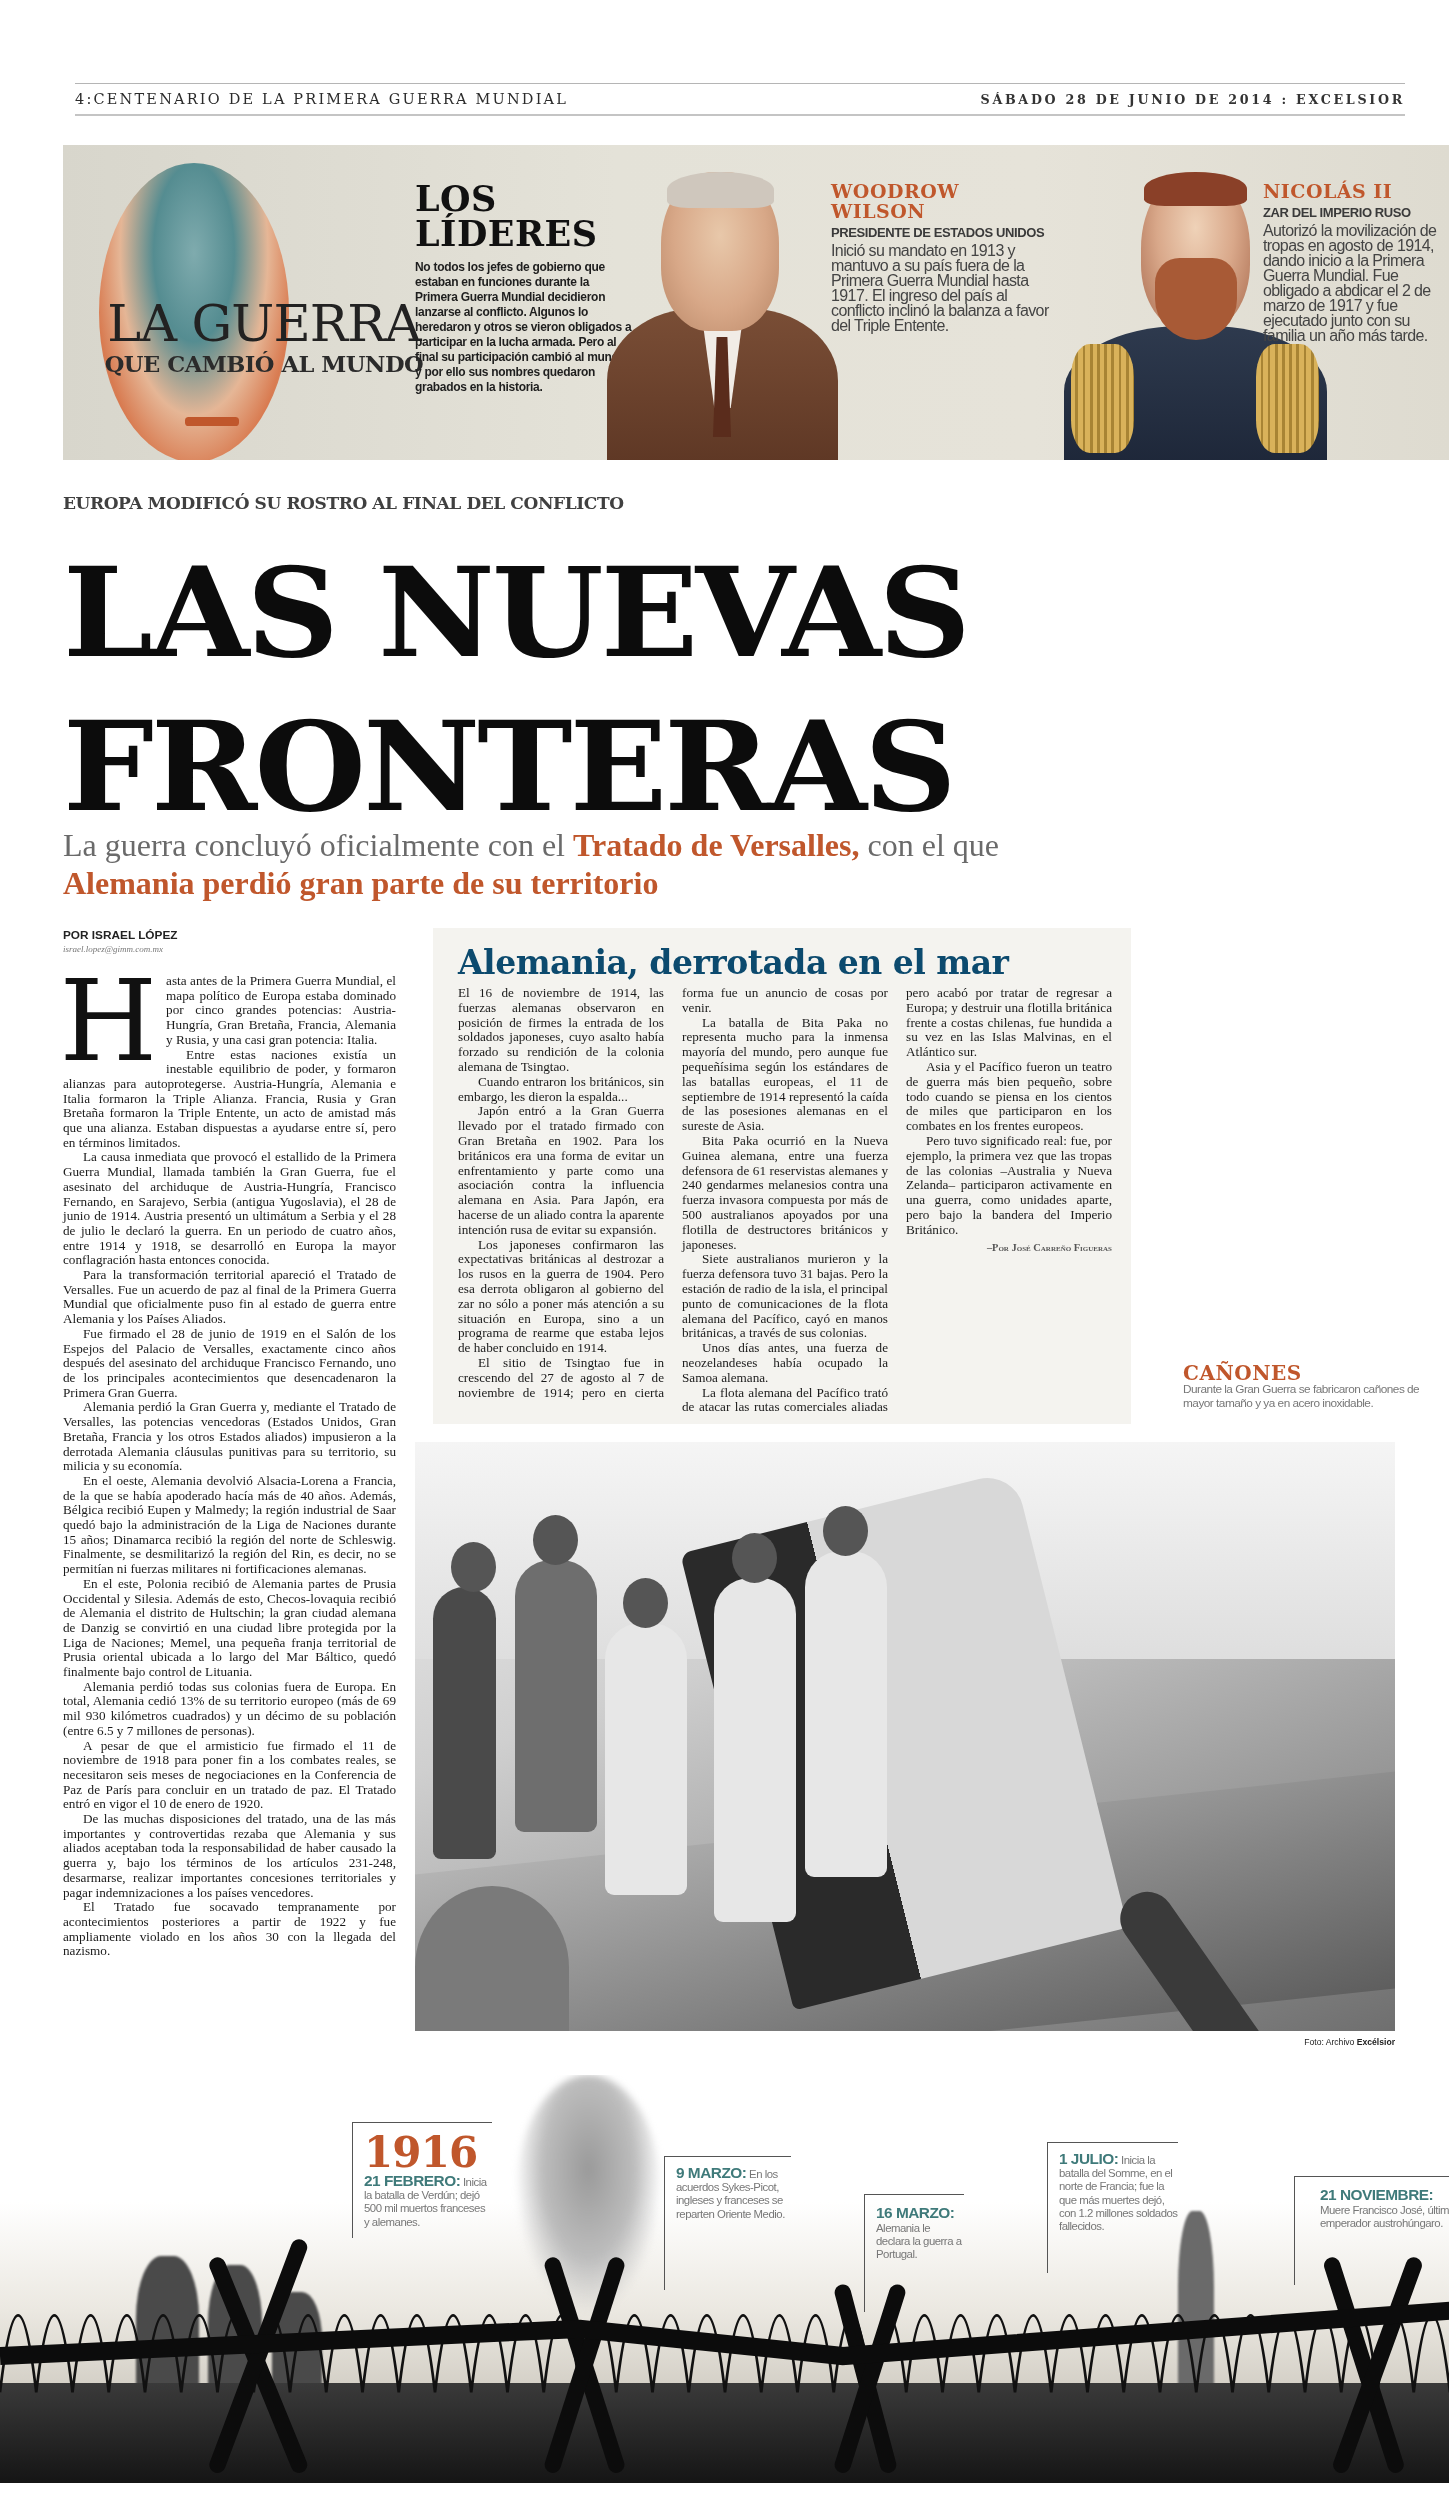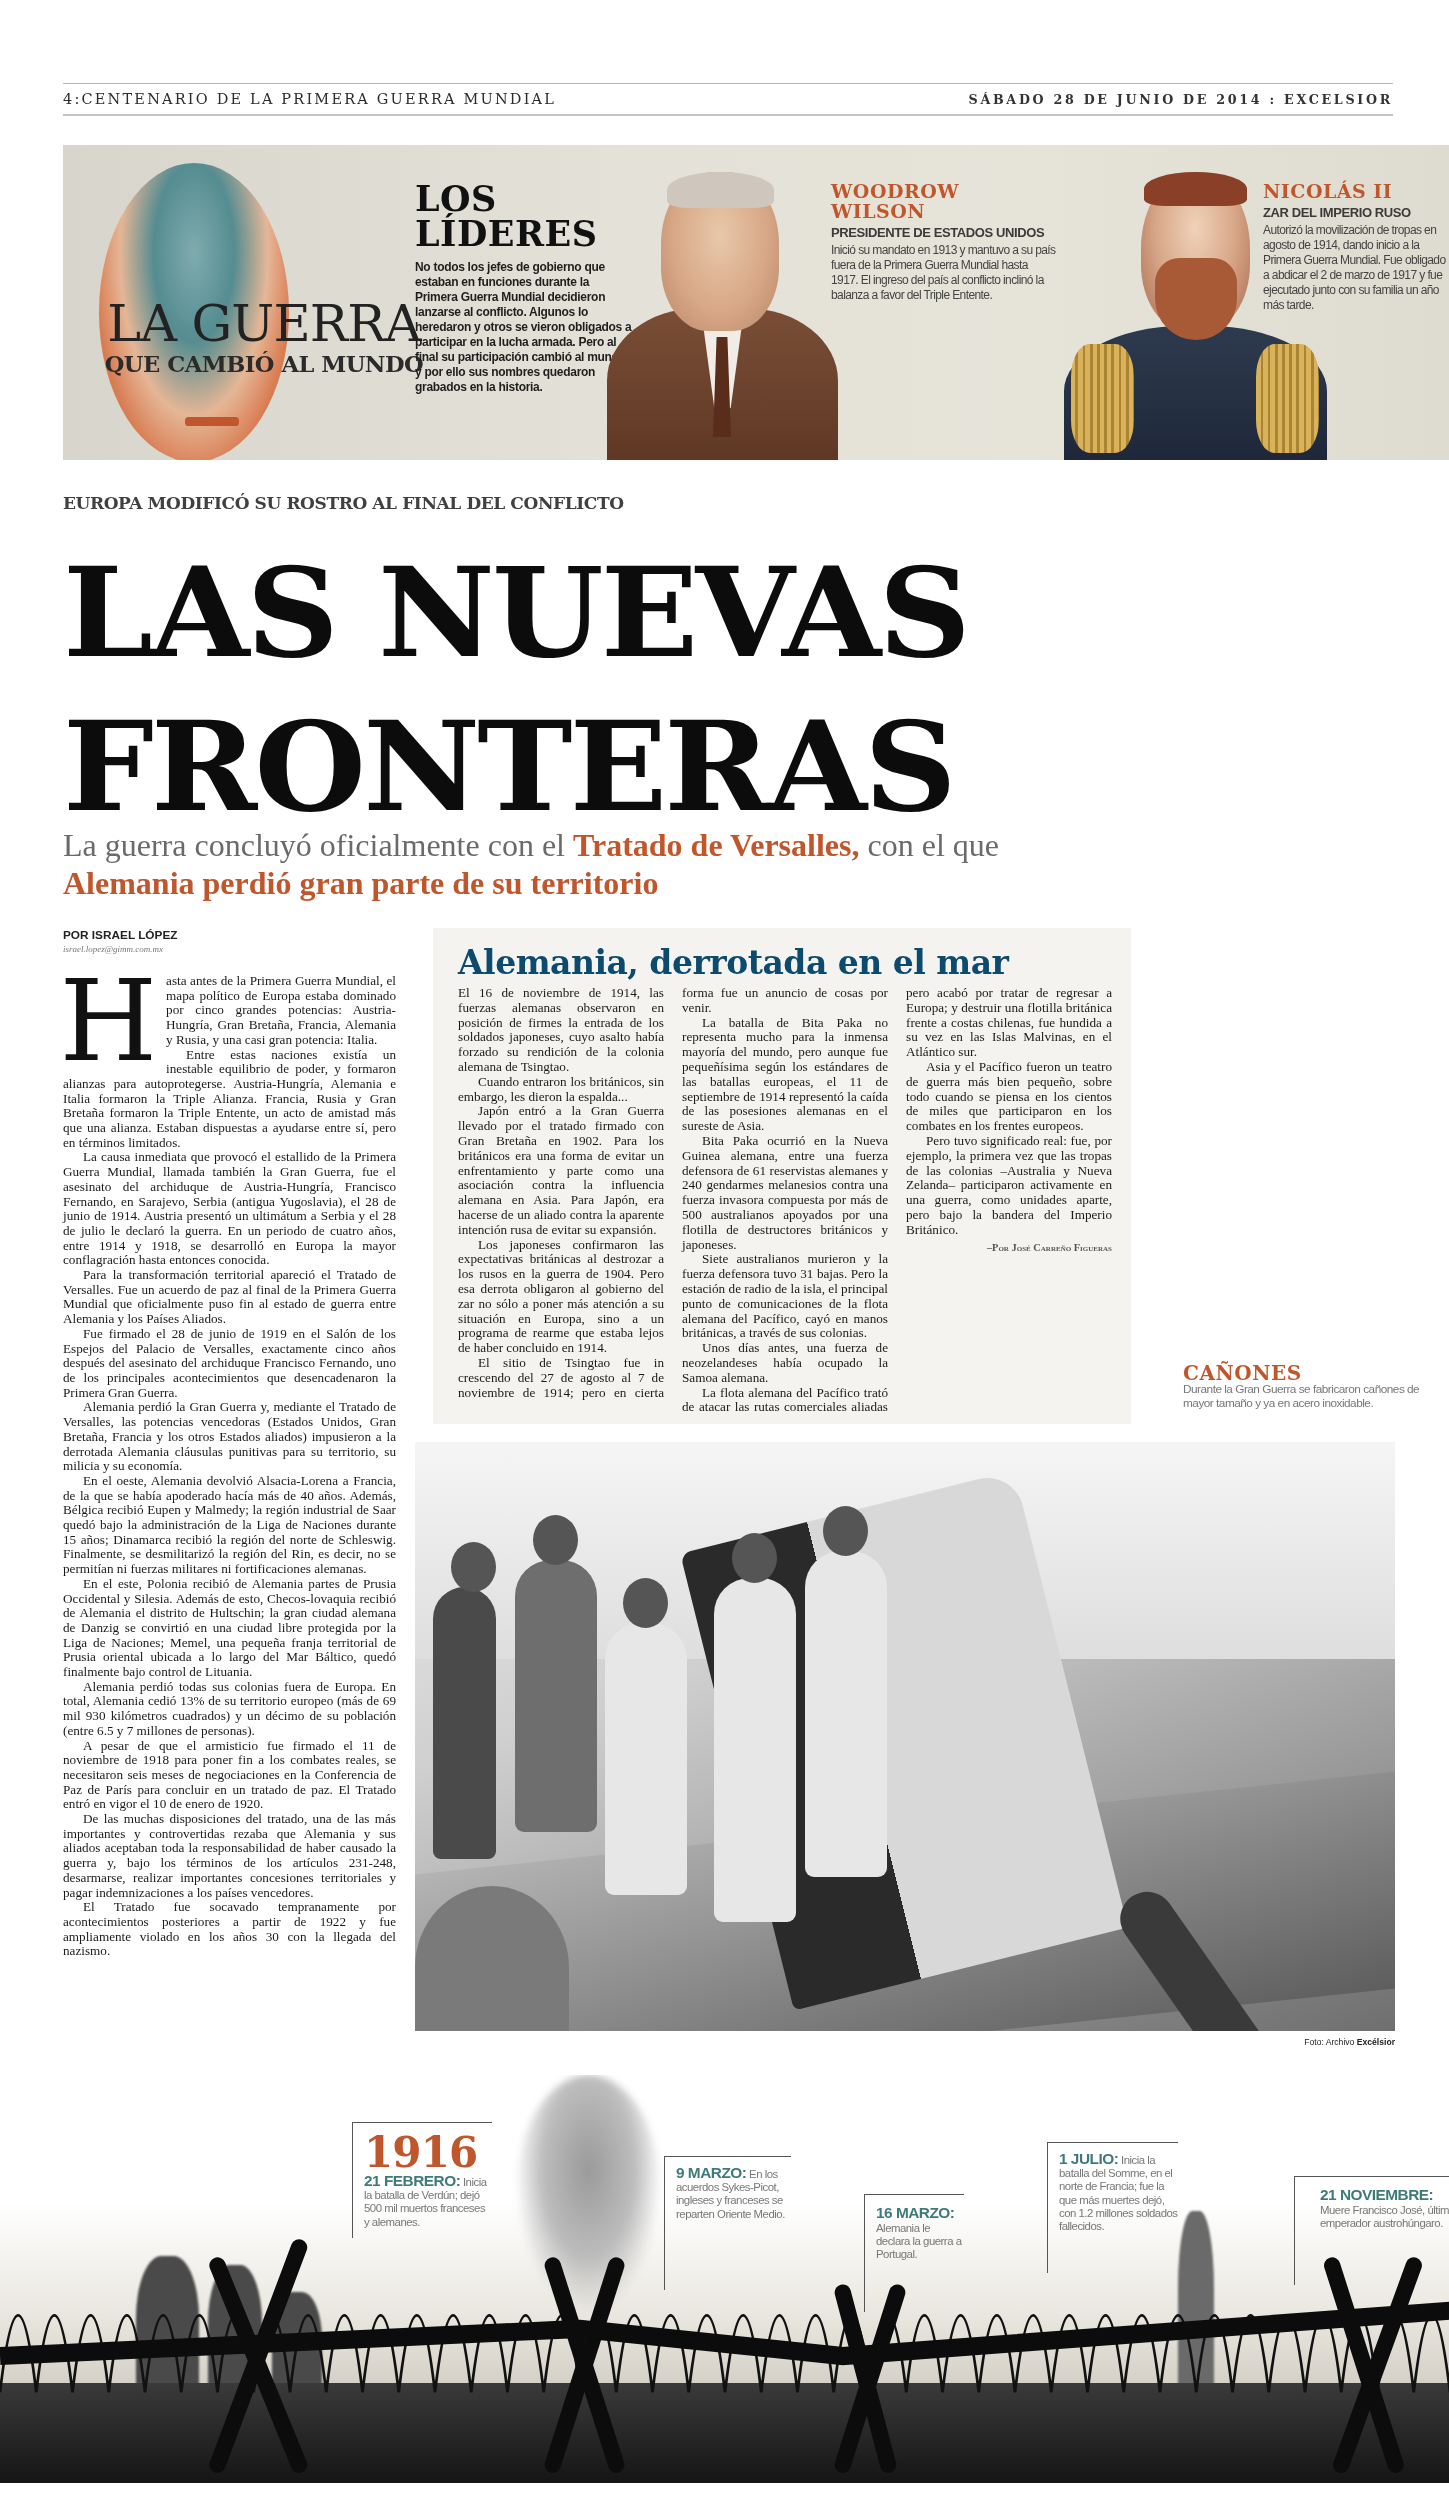--- a/index.html
+++ b/index.html
@@ -1,20 +1,20 @@
 <!DOCTYPE html>
 <html style="font-size:14.5px"><head>
 <meta charset="utf-8">
 <style>
   * { box-sizing: border-box; margin: 0; padding: 0; }
   html, body { width: 1450px; height: 2512px; background: #ffffff; overflow: hidden; }
   body { position: relative; font-family: "DejaVu Serif", serif; color: #1a1a1a; }
 
   
-  .page-header { position: absolute; left: 63px; top: 83px; width: 1330px; height: 33px;
+  .page-header { position: absolute; left: 75px; top: 83px; width: 1330px; height: 33px;
     border-top: 1.8px solid #b5b5b5; border-bottom: 2.7px solid #c4c4c4;
     display: flex; justify-content: space-between; align-items: center; }
   .page-header .left { font-family: "DejaVu Serif", serif; font-size: 14.5px; letter-spacing: 2.2px; color: #2b2b2b; }
   .page-header .right { font-family: "DejaVu Serif", serif; font-size: 12.7px; font-weight: bold; letter-spacing: 2.7px; color: #333; }
 
   
   .banner { position: absolute; left: 63px; top: 145px; width: 1386px; height: 315px;
     background: linear-gradient(90deg, #d8d6cc 0%, #e4e2d8 40%, #e6e3d9 70%, #dedbd0 100%); overflow: hidden; }
   .globe { position: absolute; left: 36px; top: 18px; width: 190px; height: 299px; border-radius: 50%;
     background: radial-gradient(ellipse at 50% 30%, #6fa3a8 0%, #3d7f86 30%, #e7b08c 55%, #d86a3a 75%, #9ac6c9 95%);
@@ -47,21 +47,21 @@
     background: linear-gradient(180deg, #2e3a4e, #1d2638); }
   .portrait.nicholas .epaulette-l, .portrait.nicholas .epaulette-r { position: absolute; top: 172px; width: 63px; height: 109px; border-radius: 30%;
     background: repeating-linear-gradient(90deg, #d9b25a 0 4.5px, #a88434 4.5px 7.2px); }
   .portrait.nicholas .epaulette-l { left: 7.2px; } .portrait.nicholas .epaulette-r { left: 192px; }
 
   .leader-bio { position: absolute; top: 36px; }
   .leader-bio.wilson { left: 768px; width: 226px; }
   .leader-bio.nicholas { left: 1200px; width: 186px; }
   .leader-bio h3 { font-family: "DejaVu Serif", serif; font-weight: bold; font-size: 19px; line-height: 20px; color: #c0572c; letter-spacing: 0.5px; }
   .leader-bio .role { font-family: "Liberation Sans", sans-serif; font-weight: bold; font-size: 13px; color: #3a3a3a; margin: 3.6px 0 3.6px; letter-spacing: -0.4px; }
-  .leader-bio p { font-family: "Liberation Sans", sans-serif; font-size: 12px; line-height: 15px; color: #444; letter-spacing: -0.6px; }
+  .leader-bio p { font-family: "Liberation Sans", sans-serif; font-size: 16px; line-height: 15px; color: #444; letter-spacing: -0.6px; }
 
   
   .kicker { position: absolute; left: 63px; top: 493px; font-family: "DejaVu Serif", serif; font-weight: bold; font-size: 17px; color: #404040; letter-spacing: -0.4px; }
   .headline { position: absolute; left: 63px; top: 536px; width: 960px; font-family: "DejaVu Serif", serif; font-weight: bold;
     font-size: 123px; line-height: 154px; color: #0c0c0c; letter-spacing: -2.7px; transform: scaleX(1.04); transform-origin: left; }
   .deck { position: absolute; left: 63px; top: 826px; width: 1015px; font-family: "Liberation Serif", serif; font-size: 32px; line-height: 38px; color: #6a6a6a; }
   .deck b { color: #c0572c; }
 
   .byline { position: absolute; left: 63px; top: 928px; font-family: "Liberation Sans", sans-serif; font-weight: bold; font-size: 11.8px; color: #222; }
   .byline-email { position: absolute; left: 63px; top: 944px; font-family: "Liberation Serif", serif; font-style: italic; font-size: 9px; color: #777; }

